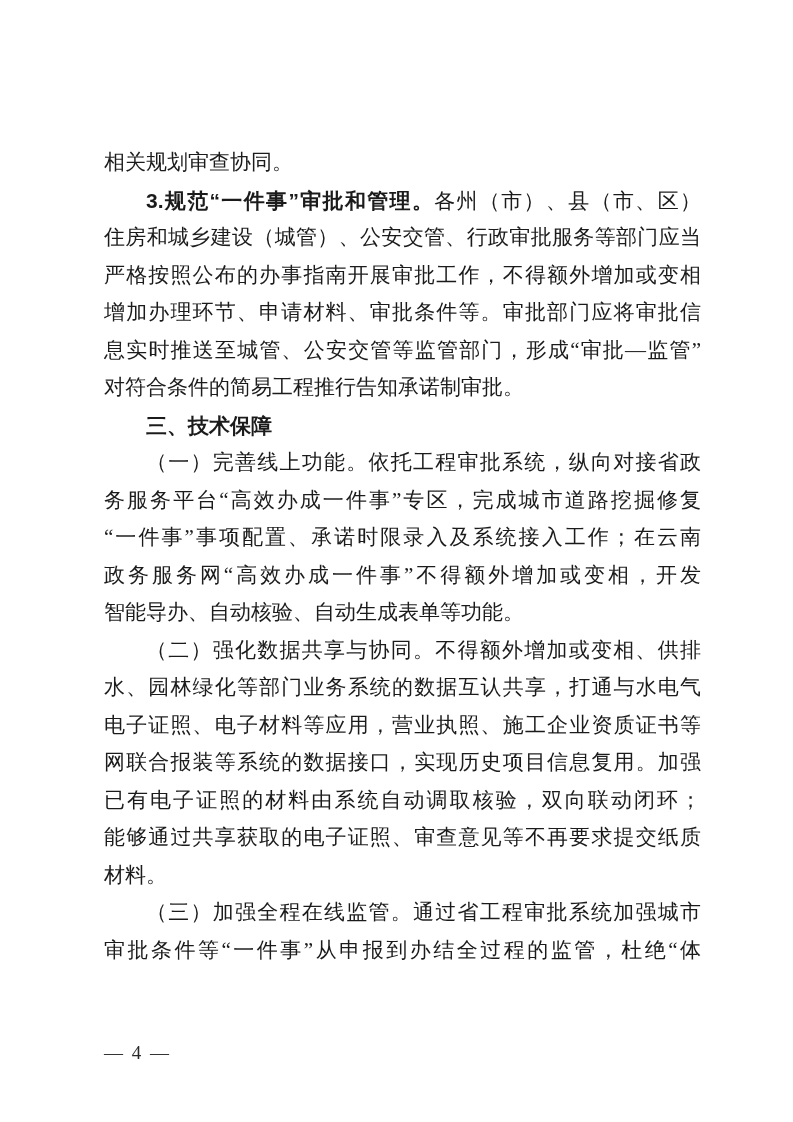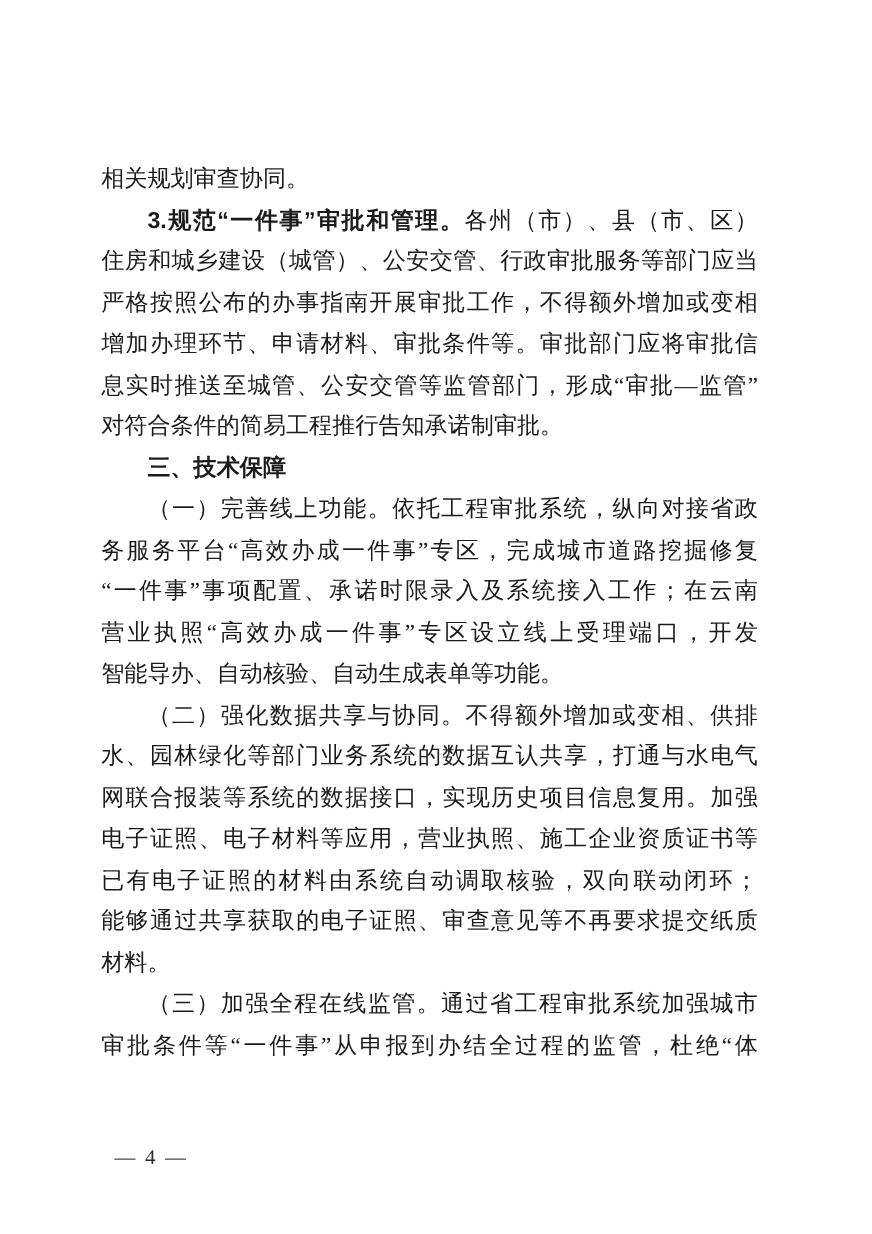--- a/index.html
+++ b/index.html
@@ -10,21 +10,21 @@
     width: 793px;
     height: 1122px;
     position: relative;
     background: #ffffff;
     overflow: hidden;
     font-family: "Liberation Serif", "DejaVu Serif", serif;
     color: #1b1b1b;
   }
   .doc-body {
     position: absolute;
-    left: 92px;
+    left: 104px;
     top: 144px;
     width: 597px;
   }
   .line {
     height: 37.5px;
     line-height: 37.5px;
     font-size: 21px;
     text-align: justify;
     text-justify: inter-character;
     overflow: hidden;
@@ -61,26 +61,26 @@
   <div class="line j indent"><span class="hei">3.规范“一件事”审批和管理。</span><span>各州（市）、县（市、区）</span></div>
   <div class="line j">住房和城乡建设（城管）、公安交管、行政审批服务等部门应当</div>
   <div class="line j">严格按照公布的办事指南开展审批工作，不得额外增加或变相</div>
   <div class="line j">增加办理环节、申请材料、审批条件等。审批部门应将审批信</div>
   <div class="line j">息实时推送至城管、公安交管等监管部门，形成“审批—监管”</div>
   <div class="line">对符合条件的简易工程推行告知承诺制审批。</div>
   <div class="line indent"><span class="hei">三、技术保障</span></div>
   <div class="line j indent">（一）完善线上功能。依托工程审批系统，纵向对接省政</div>
   <div class="line j">务服务平台“高效办成一件事”专区，完成城市道路挖掘修复</div>
   <div class="line j">“一件事”事项配置、承诺时限录入及系统接入工作；在云南</div>
-  <div class="line j">营业执照“高效办成一件事”专区设立线上受理端口，开发</div>
+  <div class="line j">政务服务网“高效办成一件事”不得额外增加或变相，开发</div>
   <div class="line">智能导办、自动核验、自动生成表单等功能。</div>
   <div class="line j indent">（二）强化数据共享与协同。不得额外增加或变相、供排</div>
   <div class="line j">水、园林绿化等部门业务系统的数据互认共享，打通与水电气</div>
+  <div class="line j">电子证照、电子材料等应用，营业执照、施工企业资质证书等</div>
   <div class="line j">网联合报装等系统的数据接口，实现历史项目信息复用。加强</div>
-  <div class="line j">电子证照、电子材料等应用，营业执照、施工企业资质证书等</div>
   <div class="line j">已有电子证照的材料由系统自动调取核验，双向联动闭环；</div>
   <div class="line j">能够通过共享获取的电子证照、审查意见等不再要求提交纸质</div>
   <div class="line">材料。</div>
   <div class="line j indent">（三）加强全程在线监管。通过省工程审批系统加强城市</div>
   <div class="line j">审批条件等“一件事”从申报到办结全过程的监管，杜绝“体</div>
 </main>
 
 <footer class="page-footer">
   <span>— 4 —</span>
 </footer>

